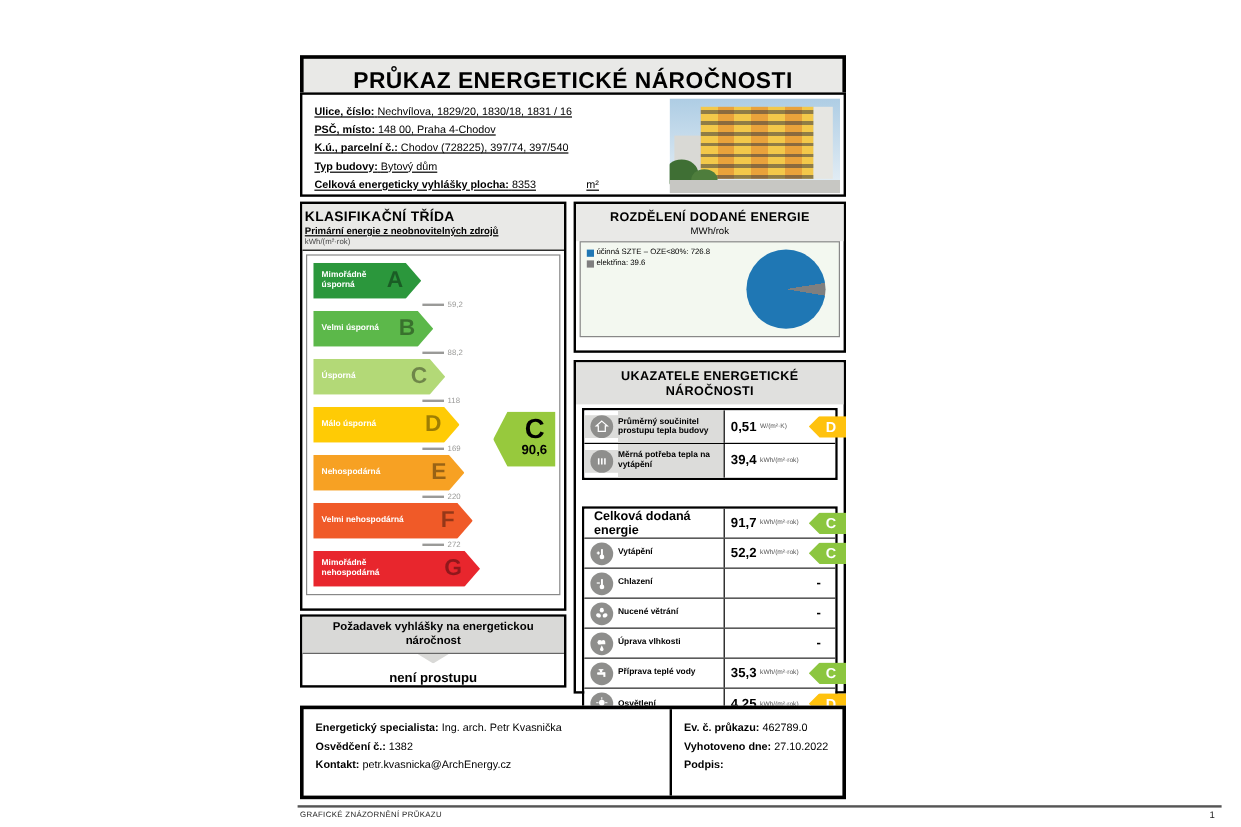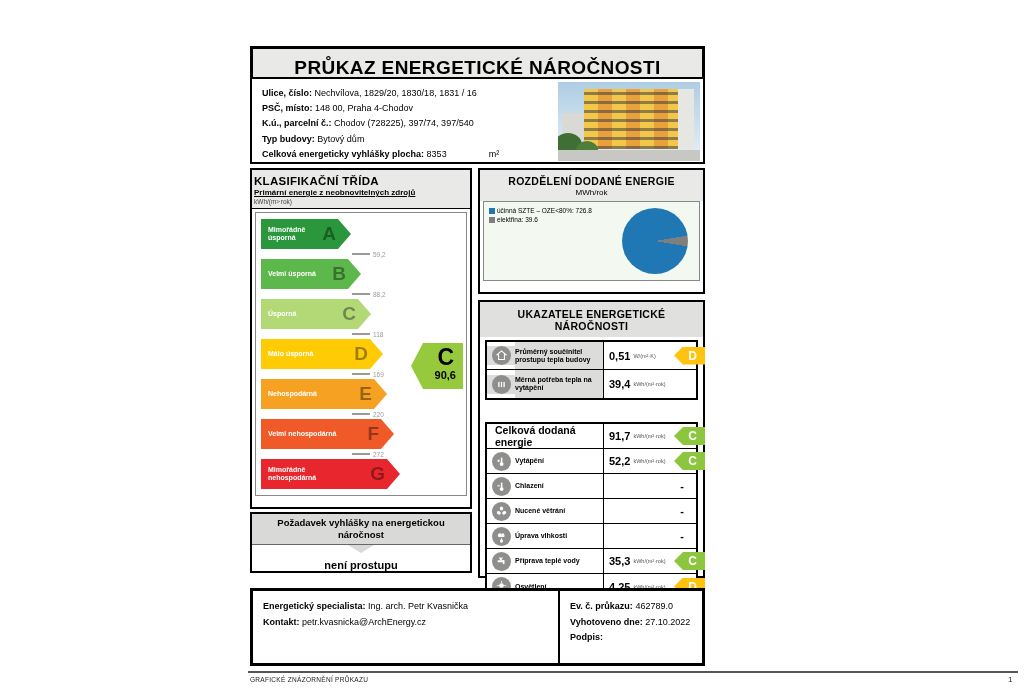--- a/index.html
+++ b/index.html
@@ -8,21 +8,21 @@
   .page { position:relative; width:1034px; height:689px; background:#fff; overflow:hidden; }
 
   .box { position:absolute; border:2px solid #000; background:#fff; }
 
   
   .header-box { left:250px; top:14px; width:455px; height:40px; border-width:3px; background:#e9e9e7; text-align:center;margin-top:32px; }
   .header-title { font-size:19px; font-weight:bold; letter-spacing:0.4px; margin-top:8px; }
   .header-subtitle { font-size:7px; font-weight:bold; color:#8b8b89; margin-top:4px; }
 
   
-  .info-box { left:250px; top:77px; width:455px; height:87px; }
+  .info-box { left:250px; top:77px; width:455px; height:87px;text-decoration:underline; }
   .info-lines { padding:7px 0 0 10px; width:300px; }
   .info-line { font-size:9px; line-height:15.2px; white-space:nowrap; }
   .info-line b { font-weight:bold; }
   .info-unit { margin-left:42px; }
   .photo { position:absolute; right:3px; top:3px; width:142px; height:79px; overflow:hidden; }
   .sky { position:absolute; inset:0; background:linear-gradient(#aecde4,#e9f1f7); }
   .facade { position:absolute; left:26px; top:7px; right:22px; bottom:12px;
     background-image:
       repeating-linear-gradient(0deg, rgba(45,50,65,.5) 0 3px, transparent 3px 9px),
       repeating-linear-gradient(90deg, #f3c84a 0 14px, #e9a23b 14px 28px); }
@@ -405,20 +405,21 @@
               <span>D</span>
             </div>
         </div>
       </div>
     </div>
   </div>
 
   <div class="box footer-box">
     <div class="fcol fcol-left">
       <div class="fline"><b>Energetický specialista:</b> <span>Ing. arch. Petr Kvasnička</span></div>
+      <div class="fline"><b>Osvědčení č.:</b> <span>1382</span></div>
       <div class="fline"><b>Kontakt:</b> <span>petr.kvasnicka@ArchEnergy.cz</span></div>
     </div>
     <div class="fcol fcol-right">
       <div class="fline"><b>Ev. č. průkazu:</b> <span>462789.0</span></div>
       <div class="fline"><b>Vyhotoveno dne:</b> <span>27.10.2022</span></div>
       <div class="fline"><b>Podpis:</b></div>
     </div>
   </div>
 
   <div class="page-rule"></div>

